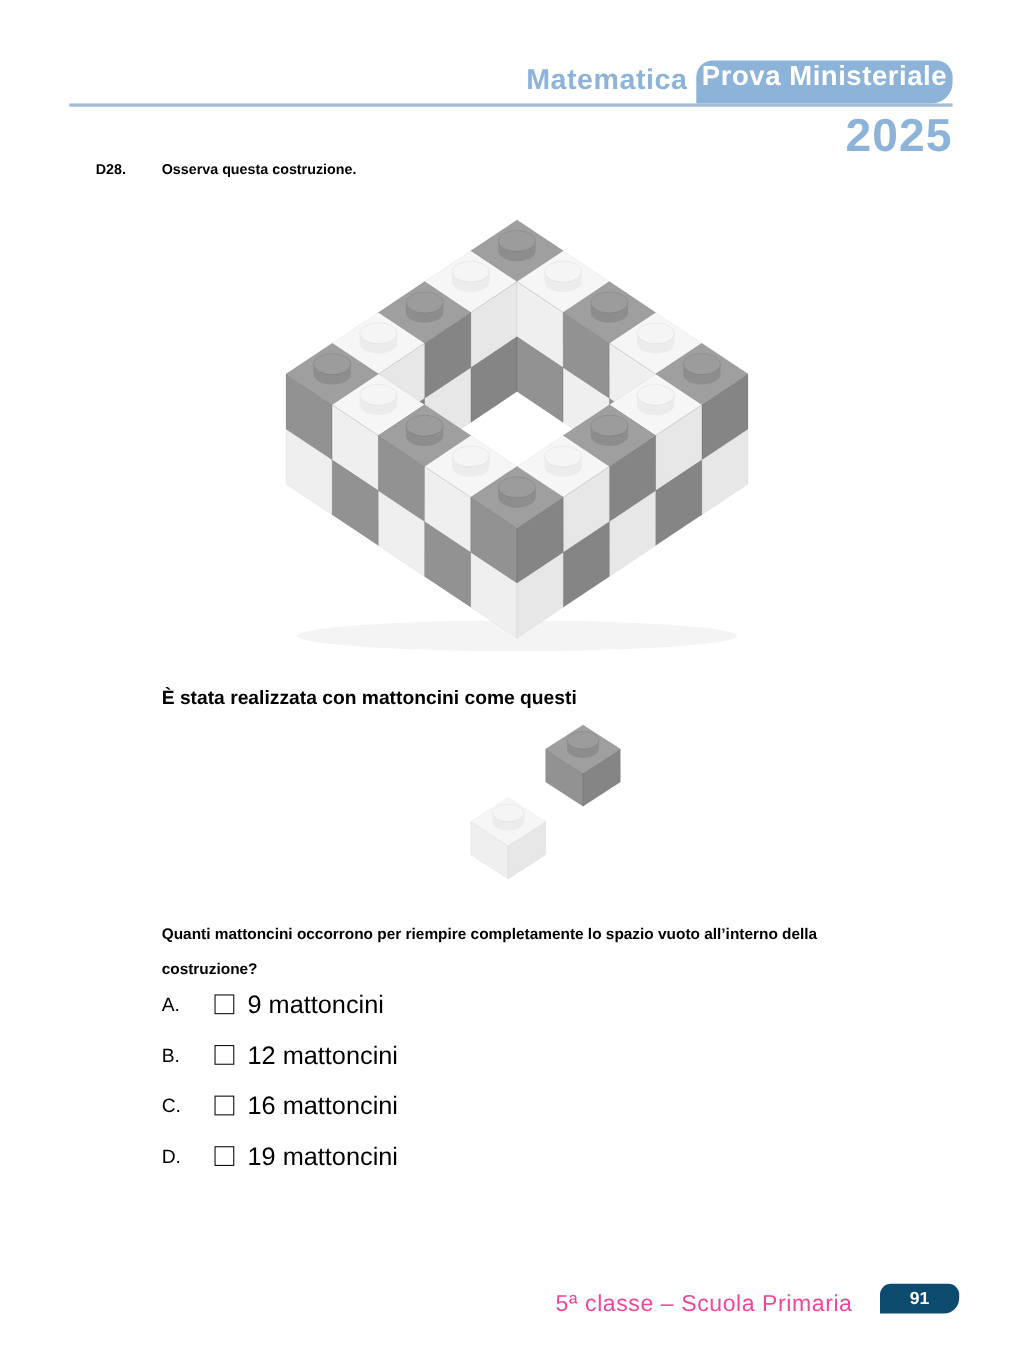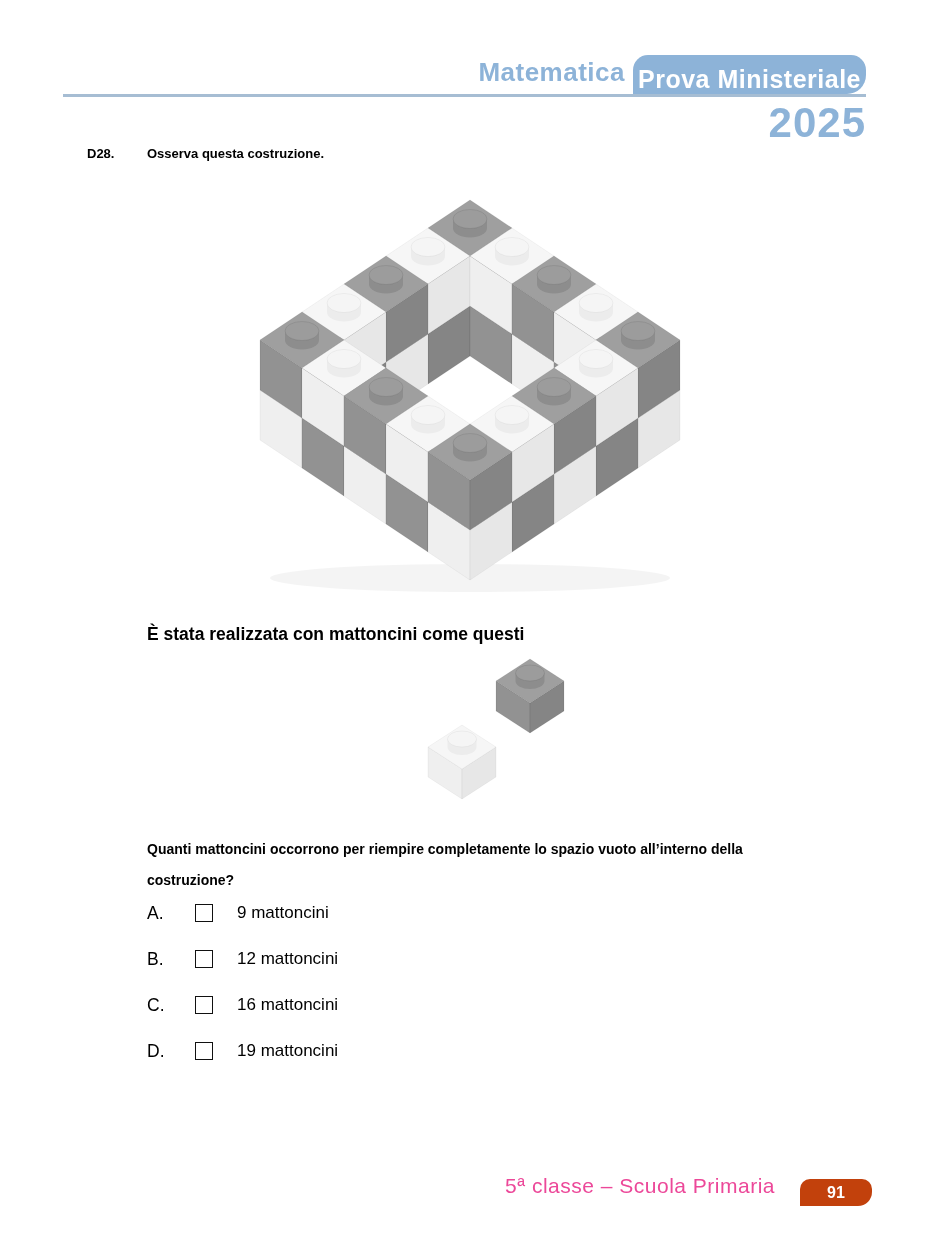--- a/index.html
+++ b/index.html
@@ -8,21 +8,21 @@
     font-family:"Liberation Sans", sans-serif;color:#000;overflow:hidden;
   }
   
   .subject{
     position:absolute;right:310px;top:57px;
     font-size:26px;font-weight:700;color:#8db3d8;letter-spacing:.5px;
   }
   .mini-badge{
     position:absolute;left:633px;top:55px;width:233px;height:39px;
     background:#8db3d8;border-radius:15px 15px 19px 0;
-    display:flex;align-items:flex-end;justify-content:center;
+    display:flex;align-items:flex-start;justify-content:center;
   }
   .mini-badge span{
     color:#ffffff;font-size:25px;font-weight:700;letter-spacing:.5px;
   }
   .divider{
     position:absolute;left:63px;top:94px;width:803px;height:3px;background:#a6bdd3;
   }
   .year{
     position:absolute;right:69px;top:99px;
     font-size:42px;font-weight:700;color:#8db3d8;letter-spacing:1px;
@@ -44,30 +44,30 @@
     font-size:14px;font-weight:700;line-height:31px;
   }
   
   .options{position:absolute;left:147px;top:903px;}
   .opt{display:flex;align-items:center;height:20px;margin-bottom:26px;}
   .opt .letter{width:48px;font-size:17.5px;}
   .opt .box{
     width:16px;height:16px;border:1.8px solid #111;background:#fff;
     display:inline-block;
   }
-  .opt .label{margin-left:24px;font-size:17px;}
+  .opt .label{margin-left:12px;font-size:23px;}
   
   .footer-label{
     position:absolute;right:160px;top:1174px;
     font-size:21px;color:#ec4899;letter-spacing:.5px;
   }
   .page-badge{
     position:absolute;left:800px;top:1167px;width:72px;height:27px;
-    background:#c2410c;border-radius:10px 10px 14px 0;
-    display:flex;align-items:center;justify-content:center;margin-top:12px;
+    background:#0c4a6e;border-radius:10px 10px 14px 0;
+    display:flex;align-items:center;justify-content:center;
   }
   .page-badge span{color:#fff;font-size:16px;font-weight:700;}
 </style>
 </head>
 <body>
 
 <div class="subject">Matematica</div>
 <div class="mini-badge">
   <span>Prova Ministeriale</span>
 </div>

